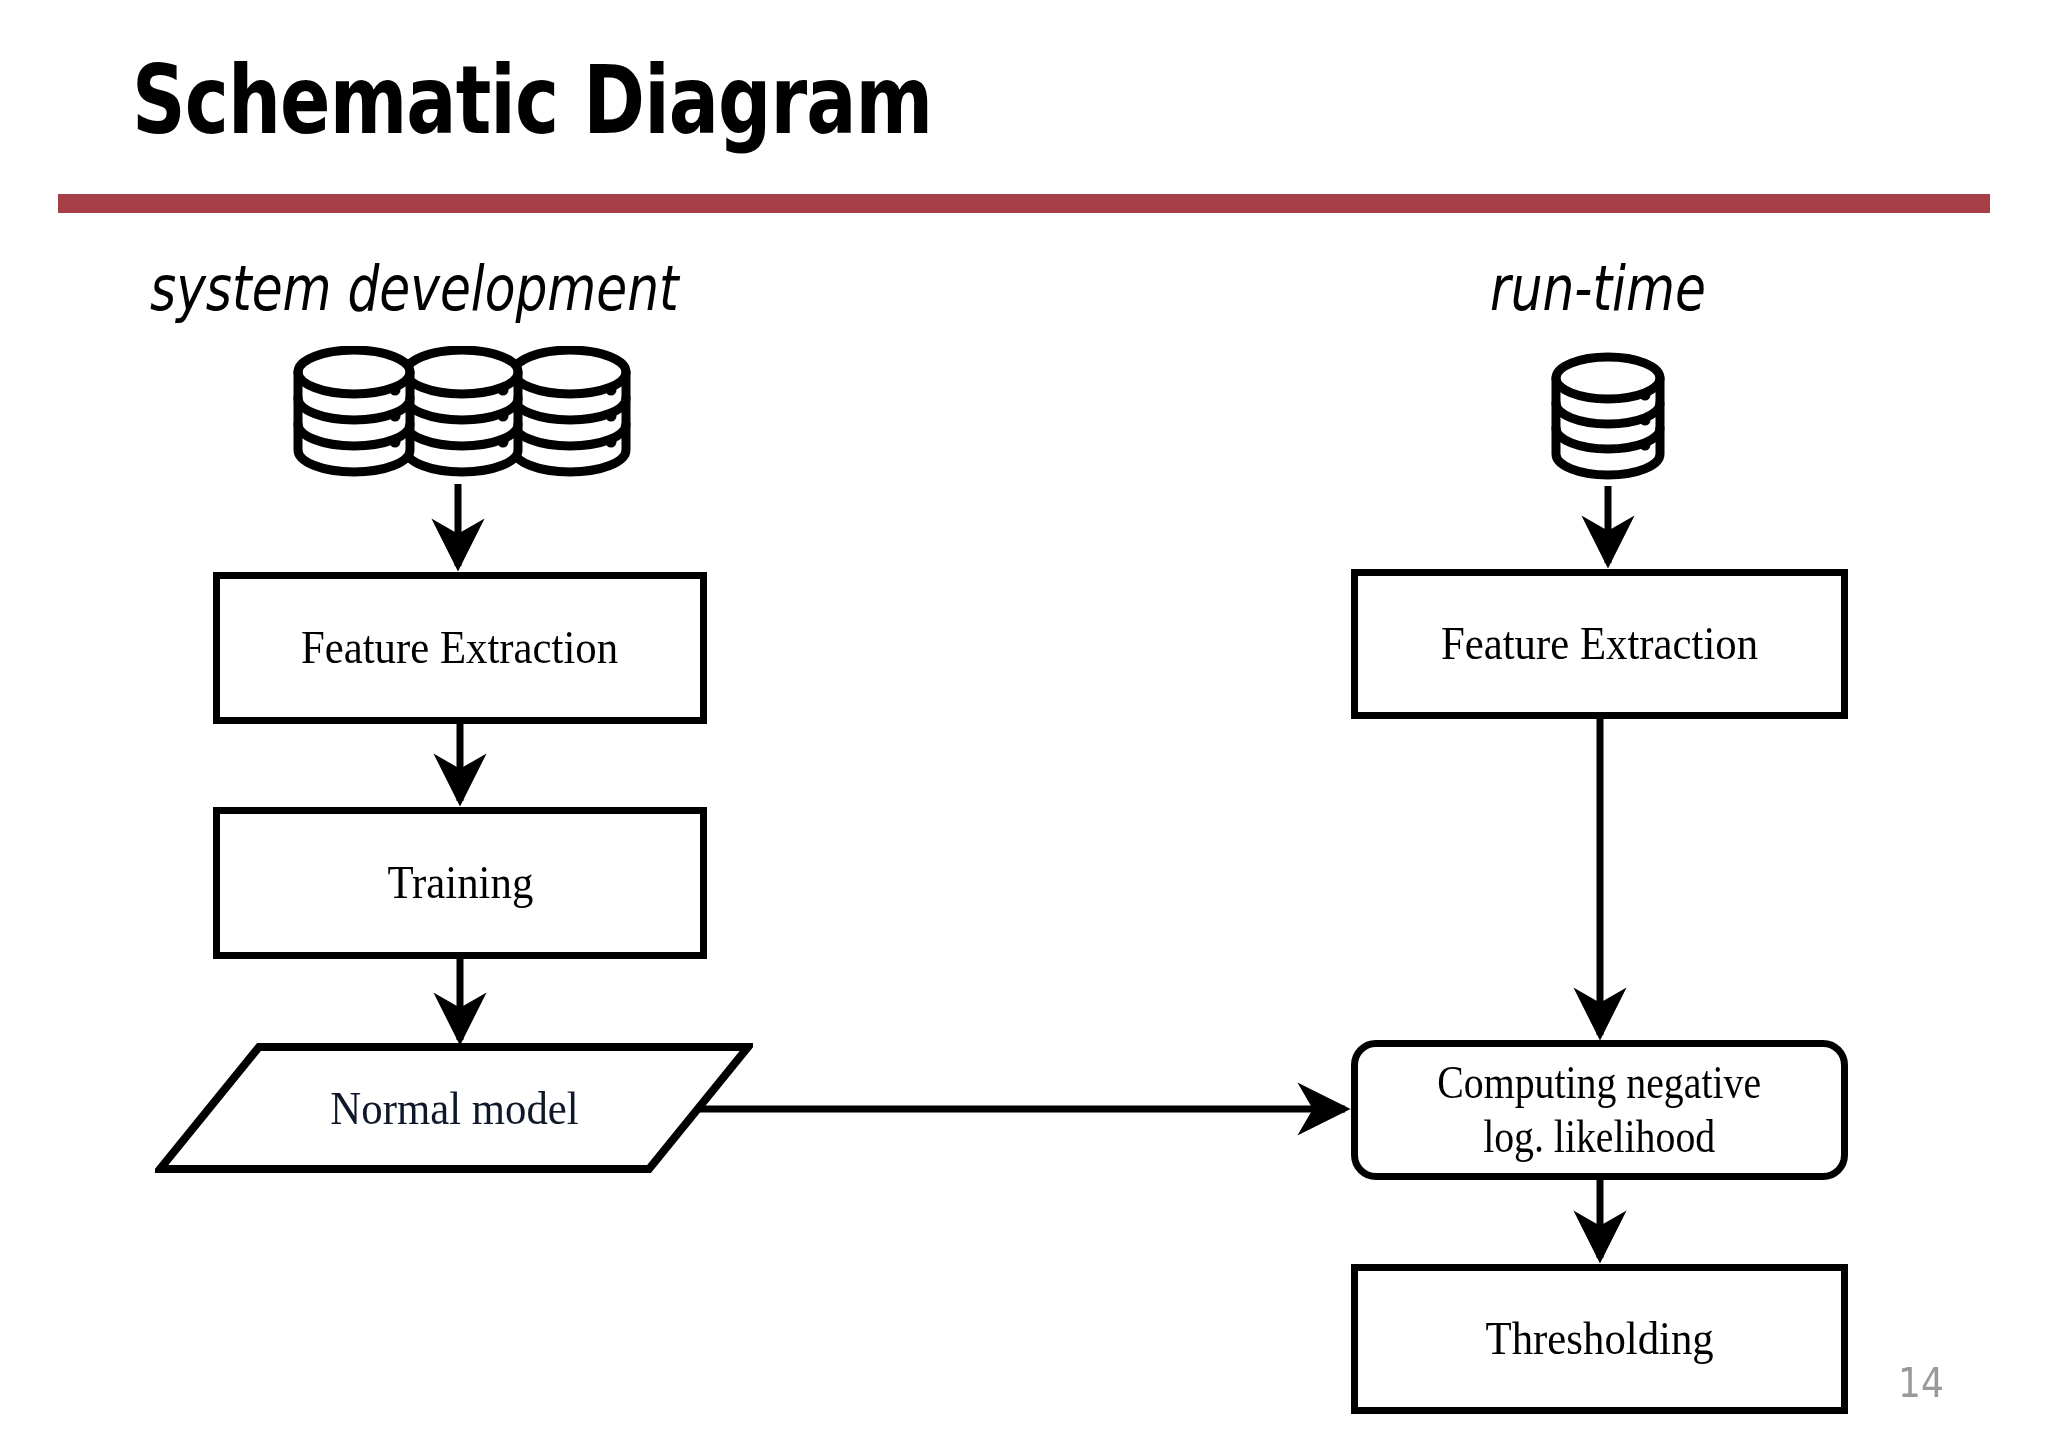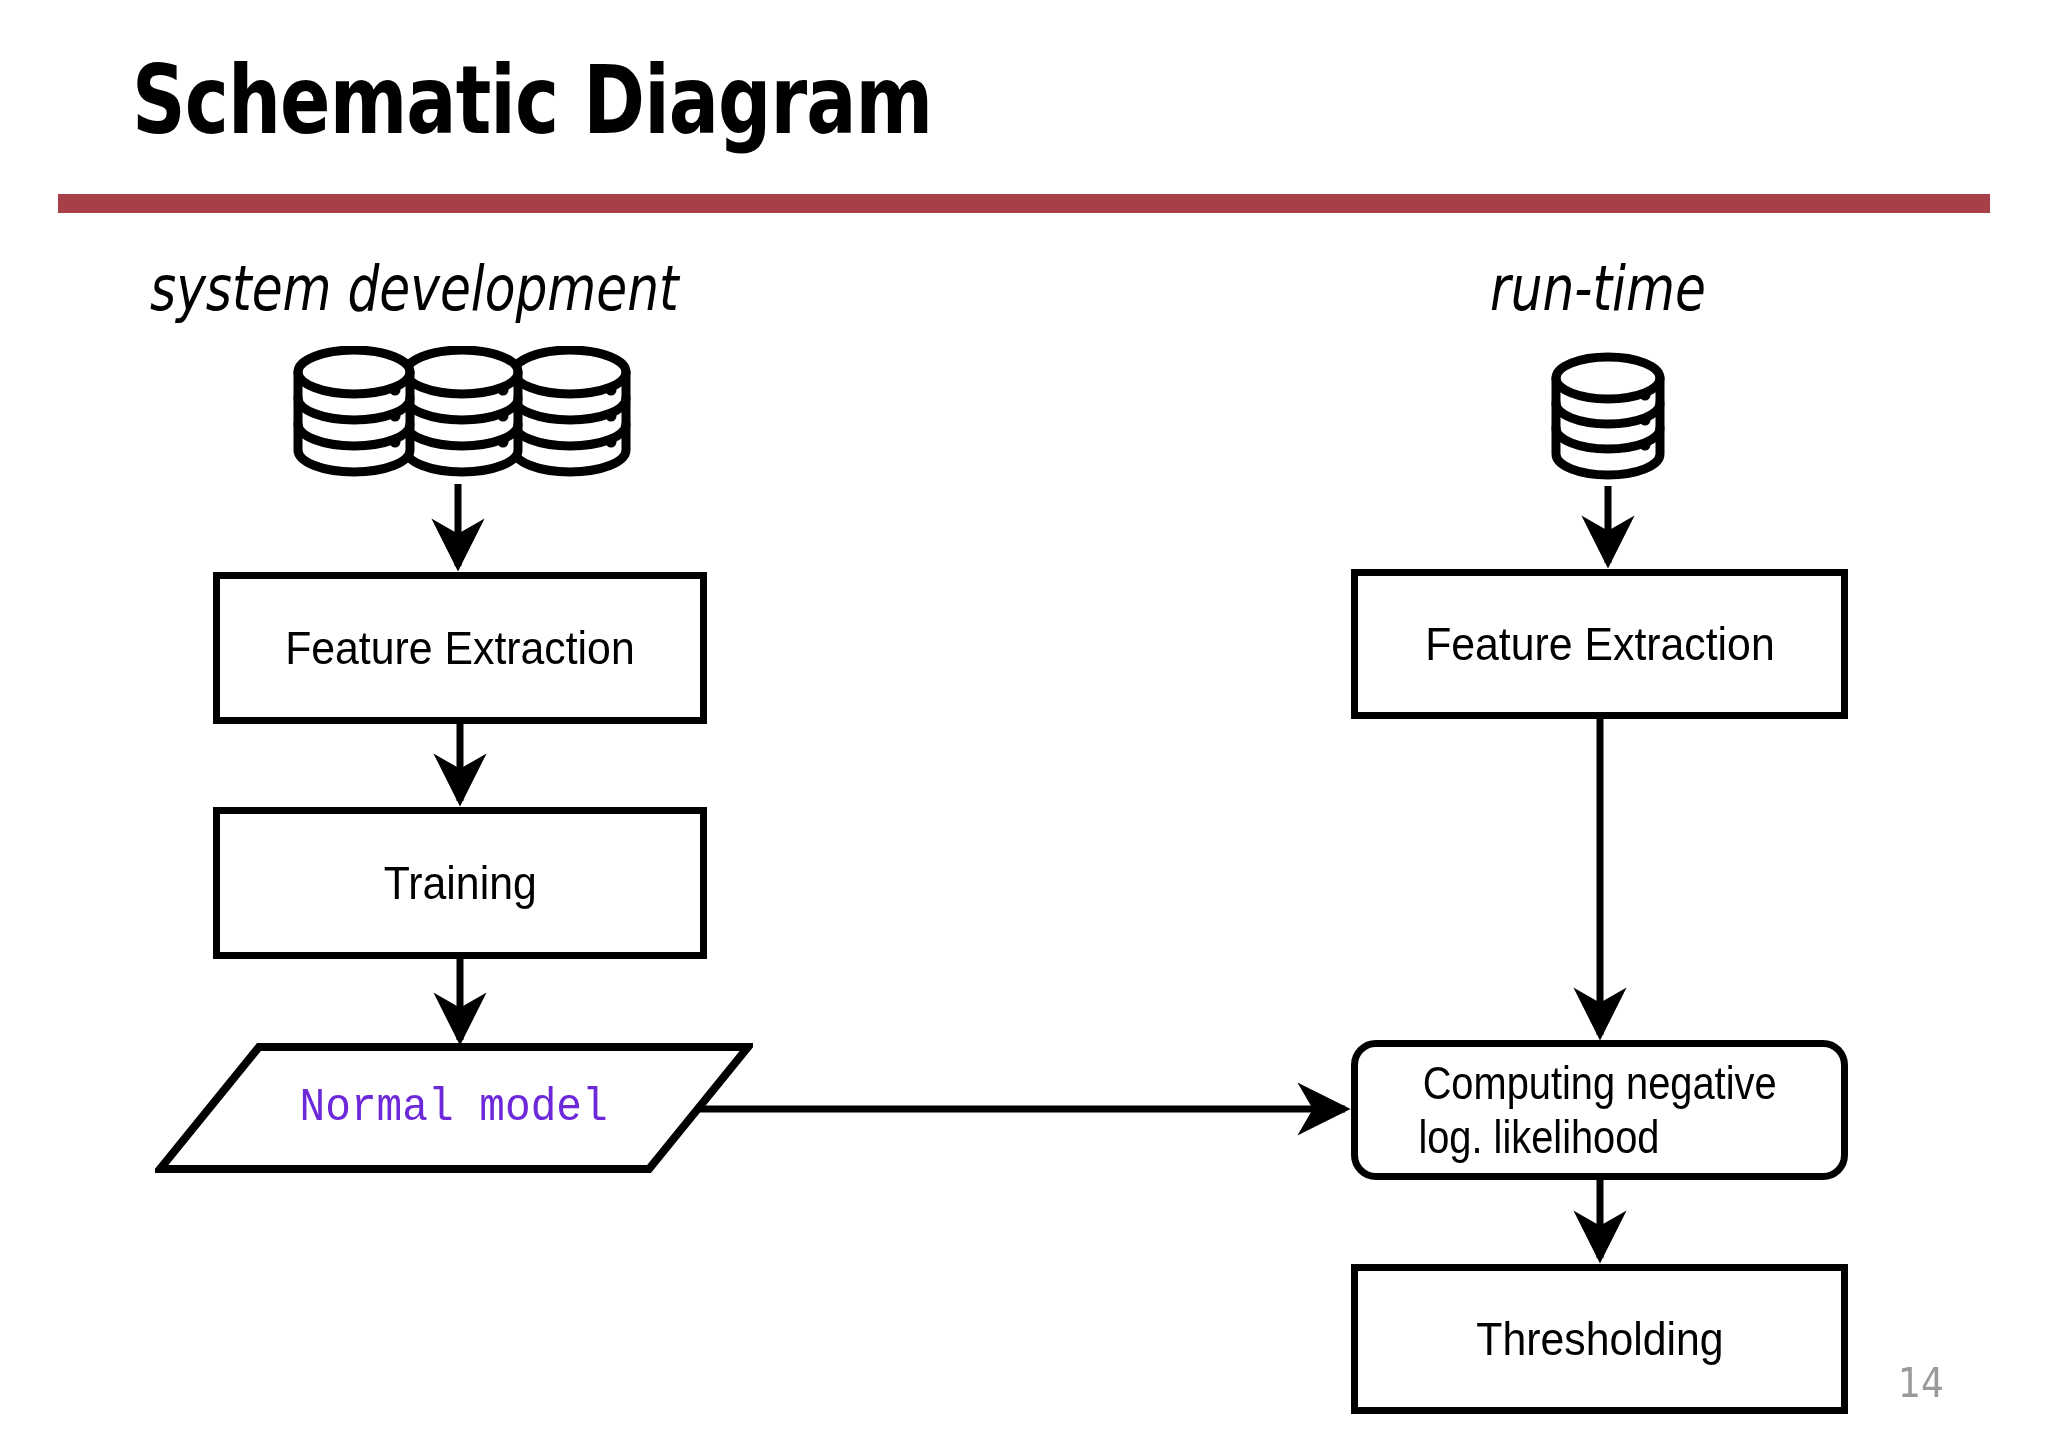--- a/index.html
+++ b/index.html
@@ -58,25 +58,25 @@
 
   
   .flow-box {
     position: absolute;
     border: 7px solid #000000;
     background: #ffffff;
     box-sizing: border-box;
     display: flex;
     align-items: center;
     justify-content: center;
-    text-align: left;
+    text-align: center;
     color: #000000;
     font-size: 46px;
     line-height: 1.18;
-    font-family: Liberation Sans, sans-serif;
+    font-family: Liberation Serif, serif;
   }
   .flow-box span { transform: scaleX(0.93); display: inline-block; }
 
   #box-fe-left  { left: 213px;  top: 548px;  width: 494px; height: 152px; }
   #box-training { left: 213px;  top: 783px;  width: 494px; height: 152px; }
   #box-fe-right { left: 1351px; top: 545px;  width: 497px; height: 150px; }
   #box-nll      { left: 1351px; top: 1016px; width: 497px; height: 140px; border-radius: 25px; }
   #box-thresh   { left: 1351px; top: 1240px; width: 497px; height: 150px; }
 
   
@@ -89,22 +89,22 @@
   }
   #shape-normal-model svg { display: block; }
   #shape-normal-model .pg-label {
     position: absolute;
     left: 0; top: 0;
     width: 598px; height: 132px;
     display: flex;
     align-items: center;
     justify-content: center;
     font-size: 46px;
-    color: #6d28d9;
-    font-family: Liberation Mono, monospace;
+    color: #0f172a;
+    font-family: Liberation Serif, serif;
   }
   #shape-normal-model .pg-label span { transform: scaleX(0.93); display: inline-block; }
 
   
   .db-stack { position: absolute; }
   #db-left  { left: 292px;  top: 322px; }
   #db-right { left: 1548px; top: 328px; }
 
   
   #connectors {

